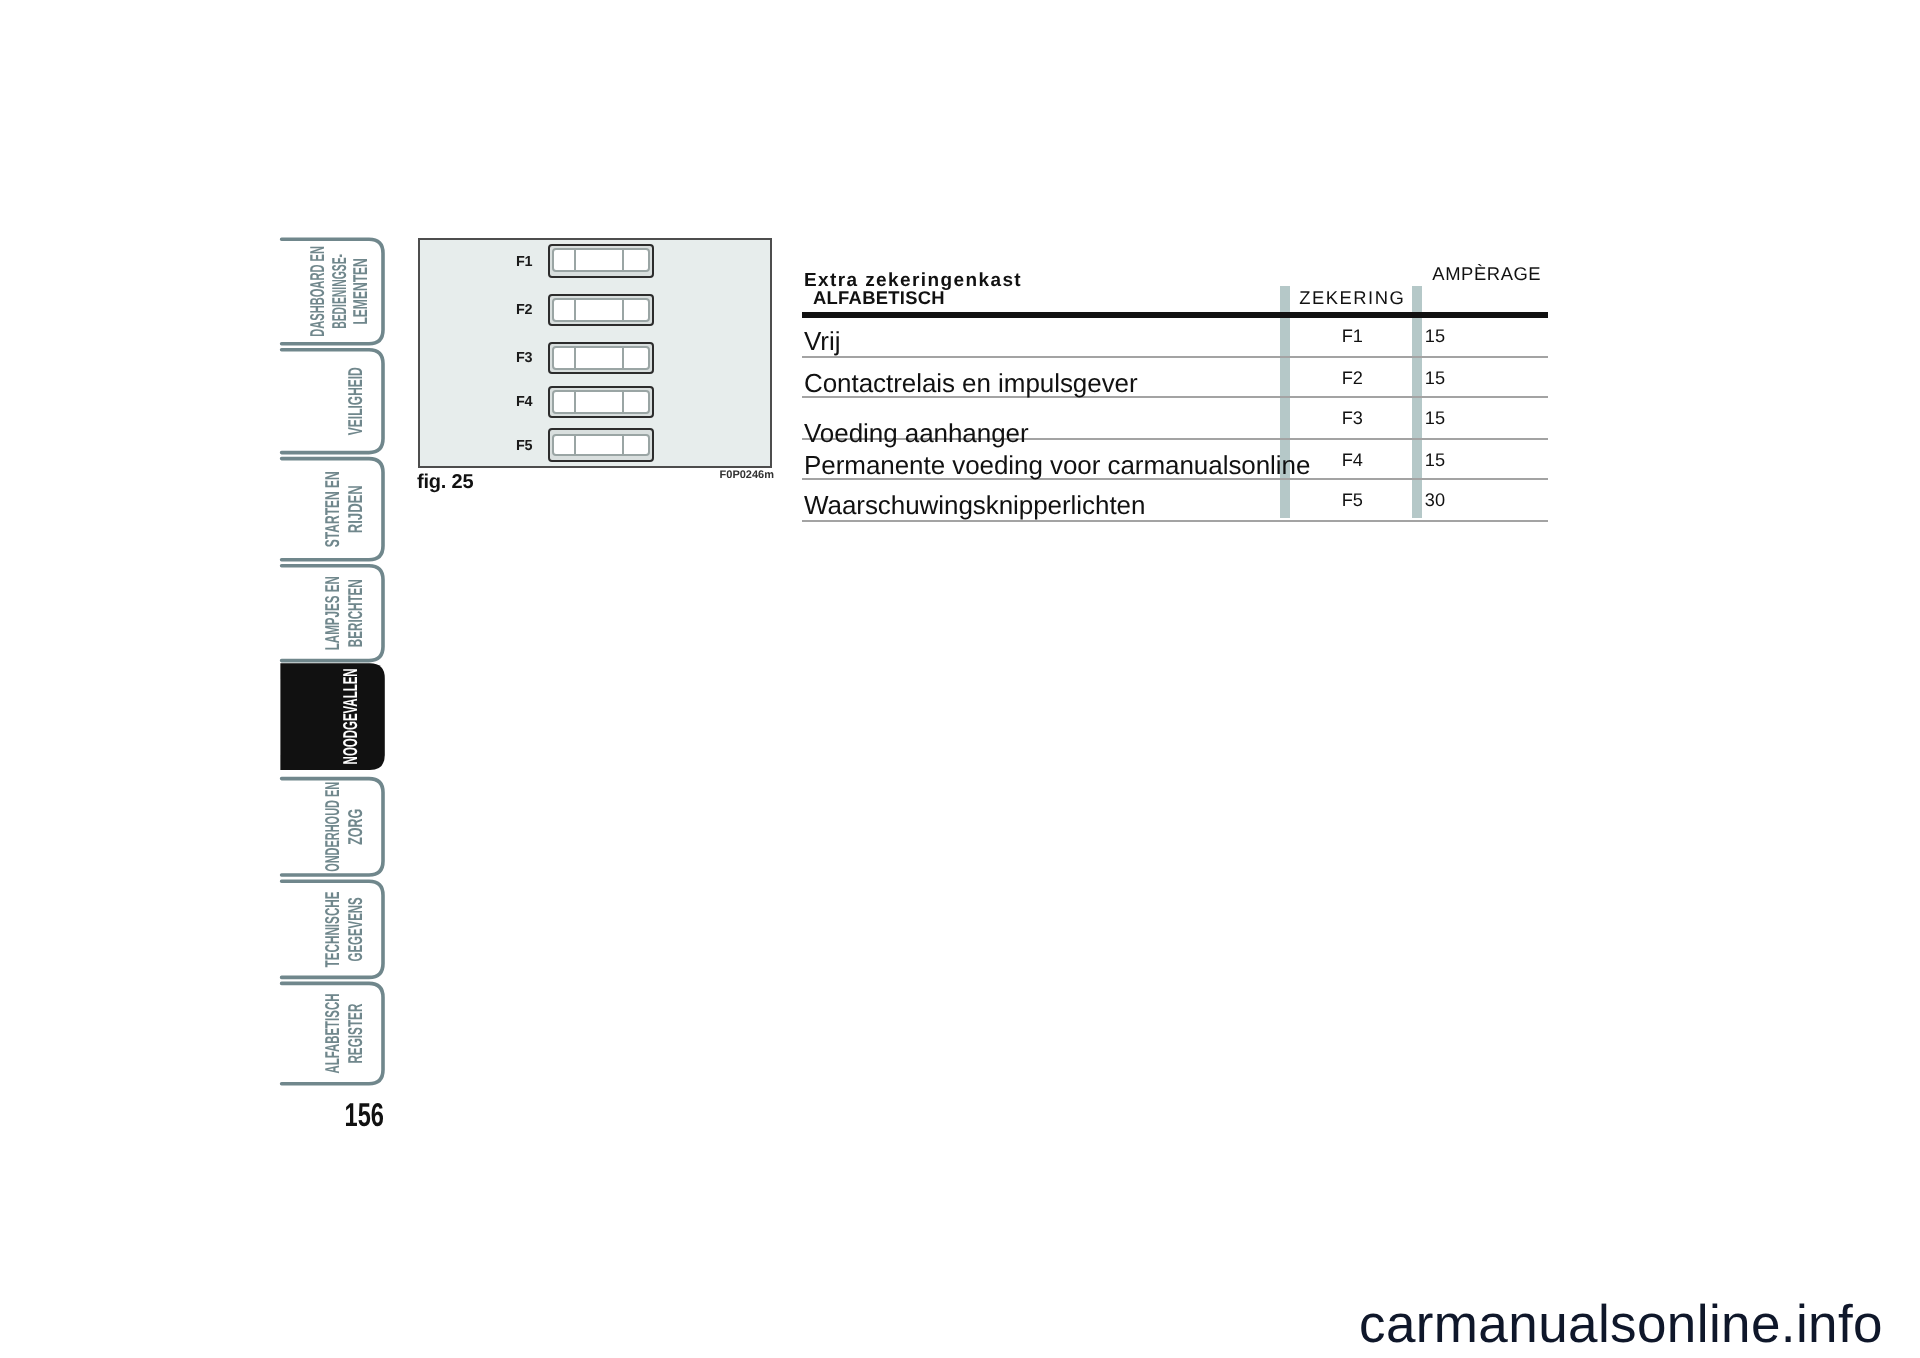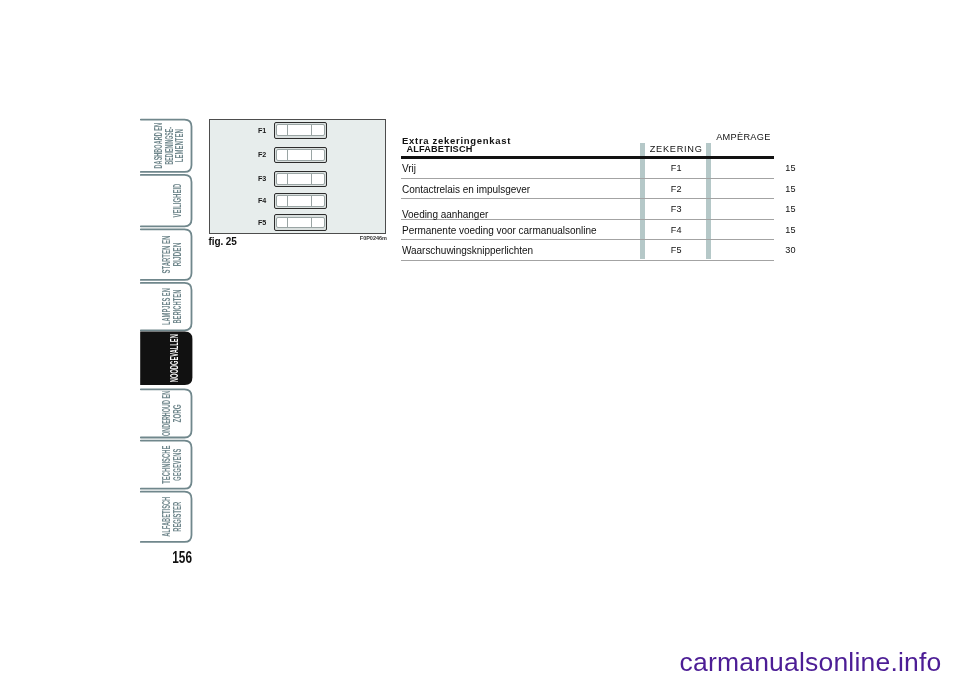--- a/index.html
+++ b/index.html
@@ -137,28 +137,28 @@
   <div class="abs acol" style="top:204.4px;">15</div>
 
   <div class="abs rtxt" style="top:224.8px;">Permanente voeding voor carmanualsonline</div>
   <div class="abs fcol" style="top:224.8px;">F4</div>
   <div class="abs acol" style="top:224.8px;">15</div>
 
   <div class="abs rtxt" style="top:245.1px;">Waarschuwingsknipperlichten</div>
   <div class="abs fcol" style="top:245.1px;">F5</div>
   <div class="abs acol" style="top:245.1px;">30</div>
 
-  <div class="abs" style="left:679.5px;top:646.5px;font-size:26.5px;color:#4c1d95;letter-spacing:0.2px;">carmanualsonline.info</div>
+  <div class="abs" style="left:679.5px;top:646.5px;font-size:26.5px;color:#0f172a;letter-spacing:0.2px;">carmanualsonline.info</div>
 
 <style>
   .fuse{width:53px;background:#d9dfde;border:1.8px solid #2c2c2c;border-radius:2px;box-sizing:border-box;}
   .fuse::before{content:"";position:absolute;left:1.4px;right:1.4px;top:1.2px;bottom:1.2px;background:#ffffff;border:1px solid #9aa5a4;border-radius:2px;}
   .fuse .d1,.fuse .d2{position:absolute;top:1.2px;bottom:1.2px;width:1px;background:#9aa5a4;z-index:2;}
   .fuse .d1{left:12.6px;}
   .fuse .d2{left:35.9px;}
   .flab{left:252px;width:14px;text-align:right;font-size:7.2px;font-weight:bold;color:#1a1a1a;letter-spacing:-0.2px;}
   .hdrc{font-size:9.2px;font-weight:normal;color:#111;letter-spacing:0.3px;text-align:center;}
   .rsep{left:401px;width:373px;height:0.9px;background:#a3a3a3;}
-  .rtxt{left:402px;font-size:10px;color:#111;letter-spacing:-0.03px;}
+  .rtxt{left:402px;font-size:13px;color:#111;letter-spacing:-0.03px;}
   .fcol{left:645.9px;width:60.5px;text-align:center;font-size:9.1px;color:#111;}
-  .acol{left:712.4px;width:62px;text-align:center;font-size:9.1px;color:#111;padding-left:47px;}
+  .acol{left:712.4px;width:62px;text-align:left;font-size:9.1px;color:#111;}
 </style>
 </div>
 
 </body></html>

